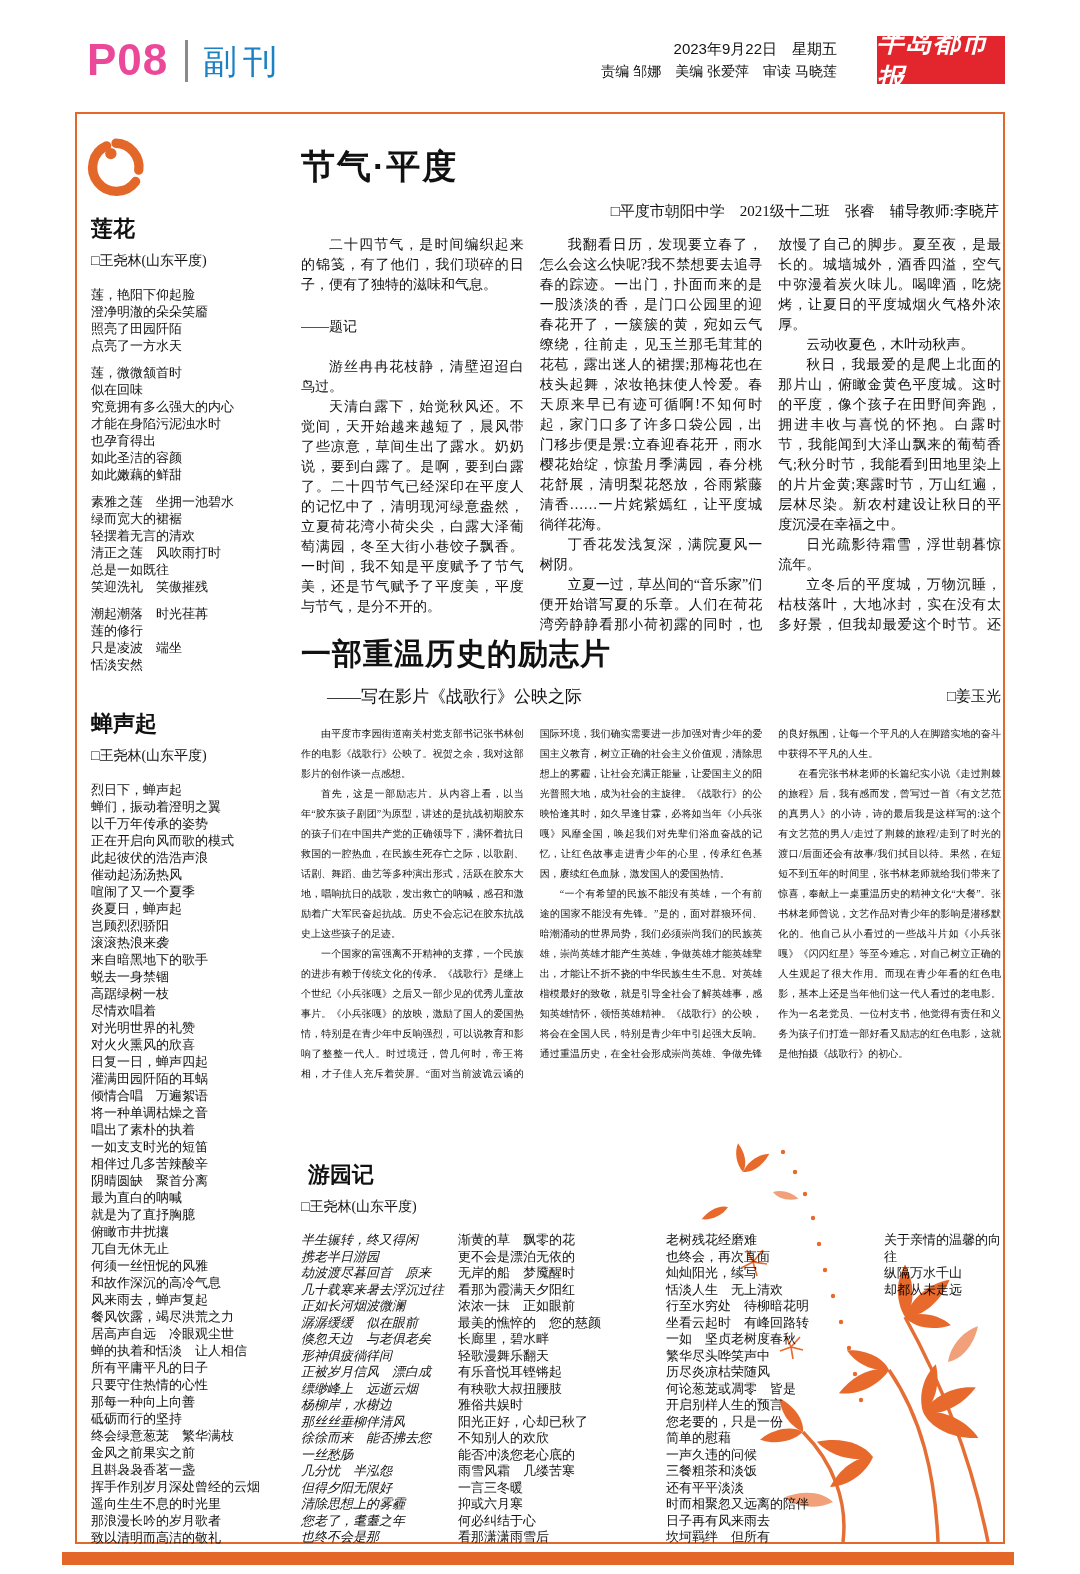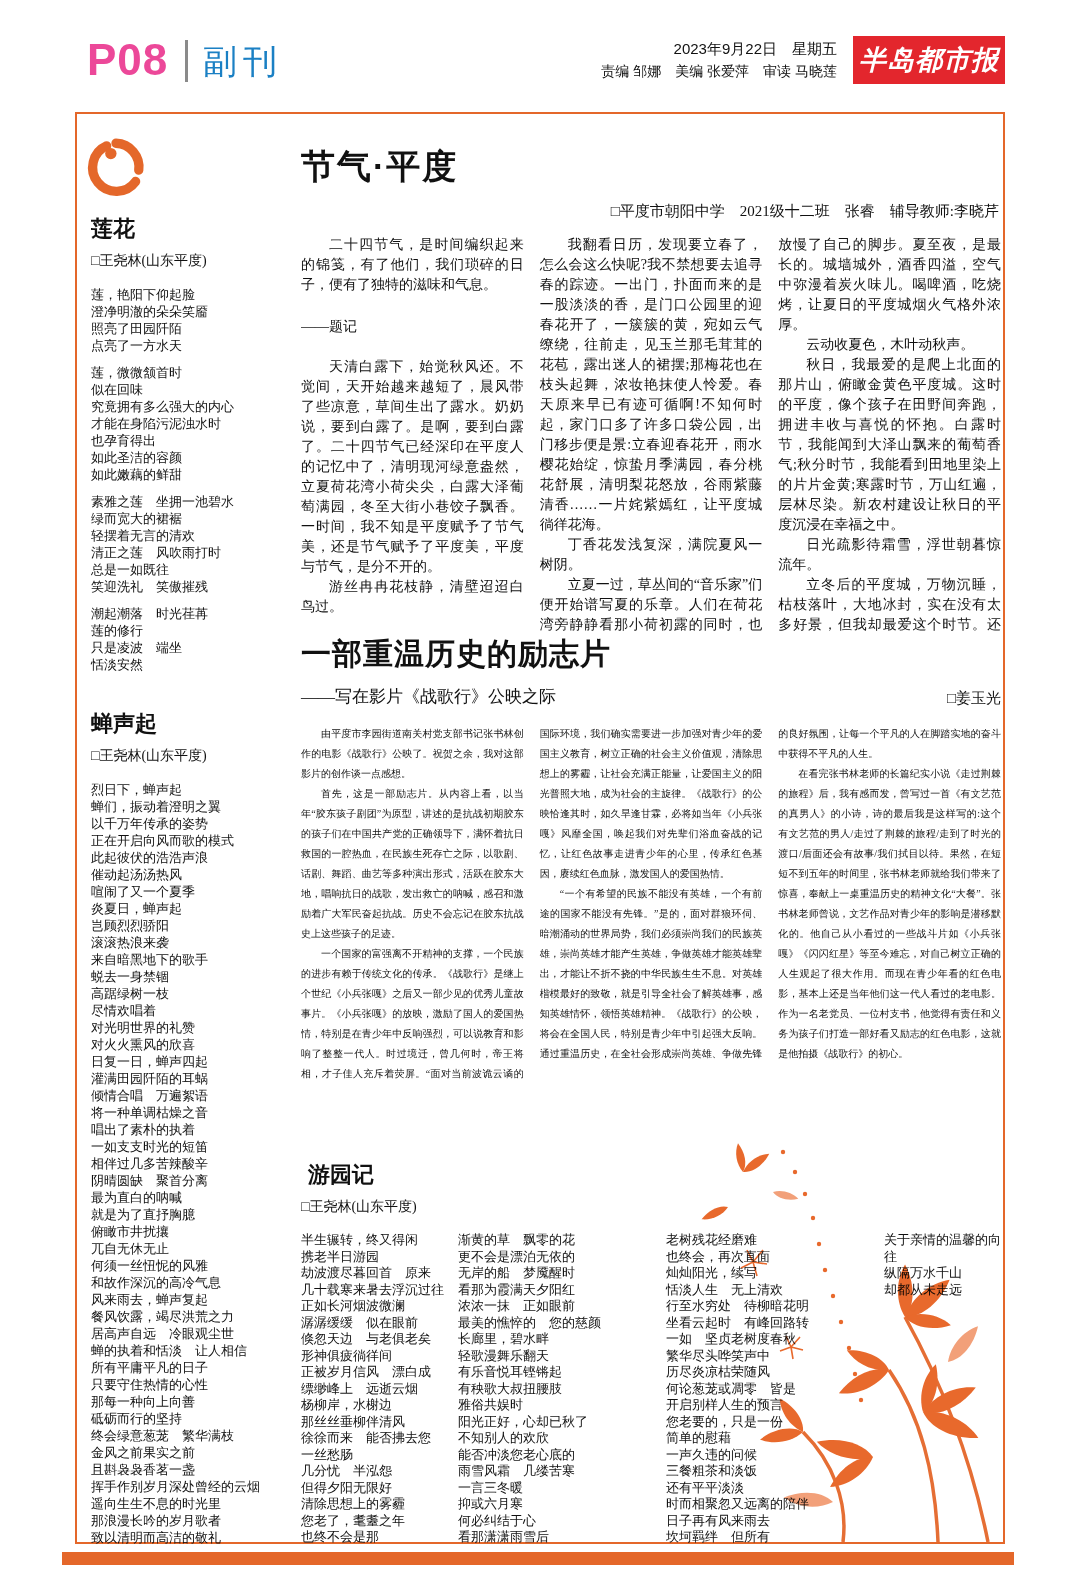--- a/index.html
+++ b/index.html
@@ -14,21 +14,21 @@
     font-family:"Liberation Serif", serif;color:var(--ink);overflow:hidden;
   }
   
   .hdr{position:absolute;top:34px;left:75px;width:930px;height:62px;}
   .pageno{position:absolute;left:0;top:0;font-family:"Liberation Sans",sans-serif;font-weight:bold;font-size:44px;line-height:52px;color:#ec4899;letter-spacing:1px;margin-left:12px;}
   .hdr-div{position:absolute;left:110px;top:6px;width:3px;height:42px;background:#8a8a8a;}
   .section-name{position:absolute;left:128px;top:6px;font-family:"Liberation Sans",sans-serif;font-weight:normal;font-size:34px;line-height:42px;color:var(--blue);letter-spacing:6px;}
   .hdr-meta{position:absolute;right:168px;top:4px;text-align:right;font-family:Liberation Sans, sans-serif;}
   .hdr-date{font-size:15px;line-height:22px;}
   .hdr-editors{font-size:14px;line-height:22px;}
-  .masthead{position:absolute;right:0;top:2px;width:152px;height:48px;background:var(--red);color:#fff;
+  .masthead{position:absolute;right:0;top:2px;width:128px;height:48px;background:var(--red);color:#fff;
     display:flex;align-items:center;justify-content:center;
     font-family:"Liberation Serif",serif;font-style:italic;font-weight:bold;font-size:27px;letter-spacing:1px;}
   
   .frame{position:absolute;left:75px;top:112px;width:926px;height:1428px;border:2px solid var(--orange);}
   .bottom-bar{position:absolute;left:62px;top:1552px;width:952px;height:13px;background:var(--orange);}
   
   .logo{position:absolute;left:8px;top:22px;width:62px;height:62px;}
   
   .leftcol{position:absolute;left:14px;top:100px;width:204px;}
   .poem-title{font-family:"Liberation Sans",sans-serif;font-weight:bold;font-size:22px;margin:0 0 8px;}
@@ -41,33 +41,33 @@
   .a1-title{font-family:Liberation Sans, sans-serif;font-weight:bold;font-size:34px;margin:0;letter-spacing:2px;}
   .a1-byline{text-align:right;font-size:15px;margin:12px 2px 0 0;}
   .a1-body{margin-top:14px;height:402px;column-count:3;column-gap:16px;overflow:hidden;
     font-size:14px;line-height:20px;text-align:justify;}
   .intro{text-indent:2em;margin:0;}
   .intro-sig{text-align:left;margin:22px 26px 20px 0;}
   .p{text-indent:2em;margin:0;}
   
   .article2{position:absolute;left:224px;top:520px;width:700px;}
   .a2-title{font-family:"Liberation Sans",sans-serif;font-weight:bold;font-size:30px;margin:0;letter-spacing:1px;}
-  .a2-subrow{display:flex;justify-content:space-between;align-items:flex-end;margin-top:10px;}
+  .a2-subrow{display:flex;justify-content:space-between;align-items:center;margin-top:10px;margin-left:26px;}
   .a2-subtitle{font-size:17px;}
   .a2-author{font-size:15px;}
   .a2-body{margin-top:16px;height:452px;column-count:3;column-gap:16px;overflow:hidden;
     font-size:10px;line-height:20px;text-align:justify;}
   
   .garden{position:absolute;left:224px;top:1046px;width:704px;}
   .g-title{font-family:"Liberation Sans",sans-serif;font-weight:bold;font-size:22px;margin:0 7px 8px;}
   .g-author{font-size:14px;margin:0 0 16px;}
   .g-cols{display:flex;}
   .g-col{font-size:13px;line-height:16.5px;}
   .g-col .line{white-space:pre-wrap;}
-  .g-c1{width:157px;}
+  .g-c1{width:157px;font-style:italic;}
   .g-c2{width:208px;}
   .g-c3{width:218px;}
   .g-c4{width:121px;}
   
   .bamboo{position:absolute;right:0;bottom:0;width:320px;height:430px;pointer-events:none;mix-blend-mode:multiply;}
 </style>
 </head>
 <body>
 
 <div class="page">
@@ -175,22 +175,22 @@
       </article>
     </aside>
 
     <section class="article1">
       <h1 class="a1-title">节气·平度</h1>
       <div class="a1-byline">□平度市朝阳中学　2021级十二班　张睿　辅导教师:李晓芹</div>
       <div class="a1-body">
         <p class="intro">二十四节气，是时间编织起来的锦笺，有了他们，我们琐碎的日子，便有了独特的滋味和气息。</p>
         <p class="intro-sig">——题记</p>
         <div>
+            <p class="p">游丝冉冉花枝静，清壁迢迢白鸟过。</p>
             <p class="p">天清白露下，始觉秋风还。不觉间，天开始越来越短了，晨风带了些凉意，草间生出了露水。奶奶说，要到白露了。是啊，要到白露了。二十四节气已经深印在平度人的记忆中了，清明现河绿意盎然，立夏荷花湾小荷尖尖，白露大泽葡萄满园，冬至大街小巷饺子飘香。一时间，我不知是平度赋予了节气美，还是节气赋予了平度美，平度与节气，是分不开的。</p>
-            <p class="p">游丝冉冉花枝静，清壁迢迢白鸟过。</p>
             <p class="p">我翻看日历，发现要立春了，怎么会这么快呢?我不禁想要去追寻春的踪迹。一出门，扑面而来的是一股淡淡的香，是门口公园里的迎春花开了，一簇簇的黄，宛如云气缭绕，往前走，见玉兰那毛茸茸的花苞，露出迷人的裙摆;那梅花也在枝头起舞，浓妆艳抹使人怜爱。春天原来早已有迹可循啊!不知何时起，家门口多了许多口袋公园，出门移步便是景:立春迎春花开，雨水樱花始绽，惊蛰月季满园，春分桃花舒展，清明梨花怒放，谷雨紫藤清香……一片姹紫嫣红，让平度城徜徉花海。</p>
             <p class="p">丁香花发浅复深，满院夏风一树阴。</p>
             <p class="p">立夏一过，草丛间的“音乐家”们便开始谱写夏的乐章。人们在荷花湾旁静静看那小荷初露的同时，也放慢了自己的脚步。夏至夜，是最长的。城墙城外，酒香四溢，空气中弥漫着炭火味儿。喝啤酒，吃烧烤，让夏日的平度城烟火气格外浓厚。</p>
             <p class="p">云动收夏色，木叶动秋声。</p>
             <p class="p">秋日，我最爱的是爬上北面的那片山，俯瞰金黄色平度城。这时的平度，像个孩子在田野间奔跑，拥进丰收与喜悦的怀抱。白露时节，我能闻到大泽山飘来的葡萄香气;秋分时节，我能看到田地里染上的片片金黄;寒露时节，万山红遍，层林尽染。新农村建设让秋日的平度沉浸在幸福之中。</p>
             <p class="p">日光疏影待霜雪，浮世朝暮惊流年。</p>
             <p class="p">立冬后的平度城，万物沉睡，枯枝落叶，大地冰封，实在没有太多好景，但我却最爱这个时节。还记得雪天里在马路上站岗到深夜的警察吧，那一身的荧光绿照亮了人们回家的路;还记得寒冷的凌晨送姜茶的蚂蚁志愿者吧，那一抹的蚂蚁蓝温暖早起奔波生计的人们的心;还记得冬至日里分发爱心饺子的阿姨吧，那火红的背影点亮了整个冬日……冬天里的爱是数不完的，它们让平度城熠熠生辉。</p>
           </div>
       </div>
     </section>

